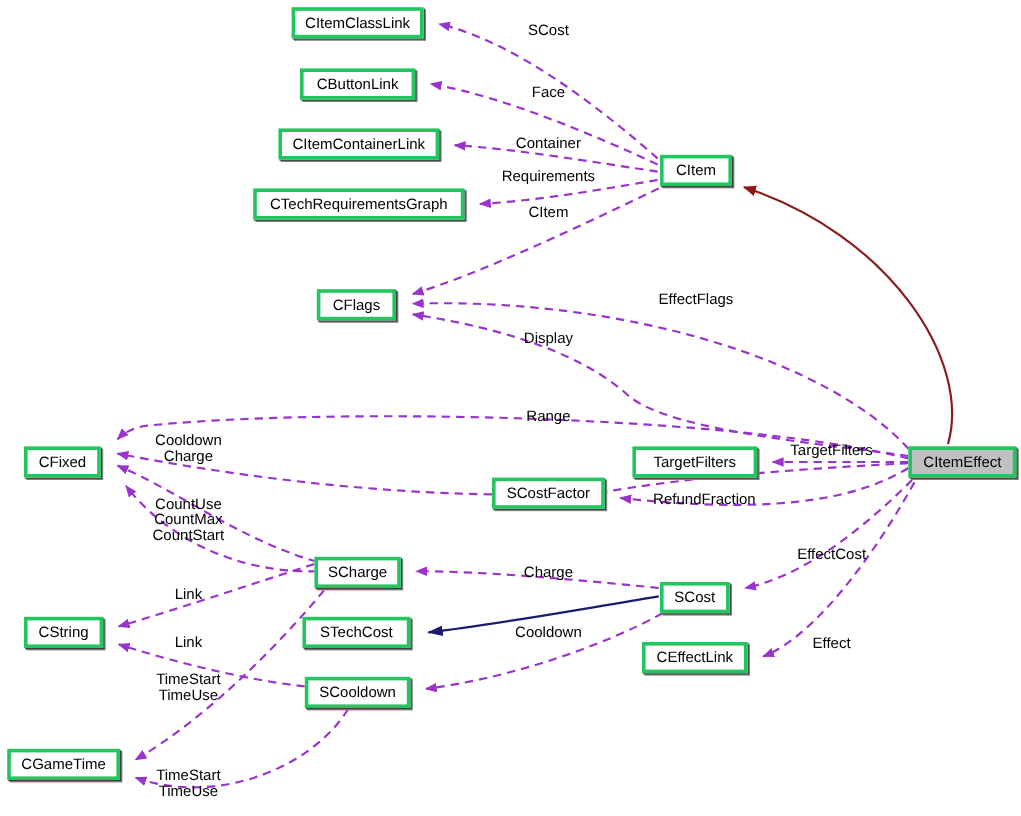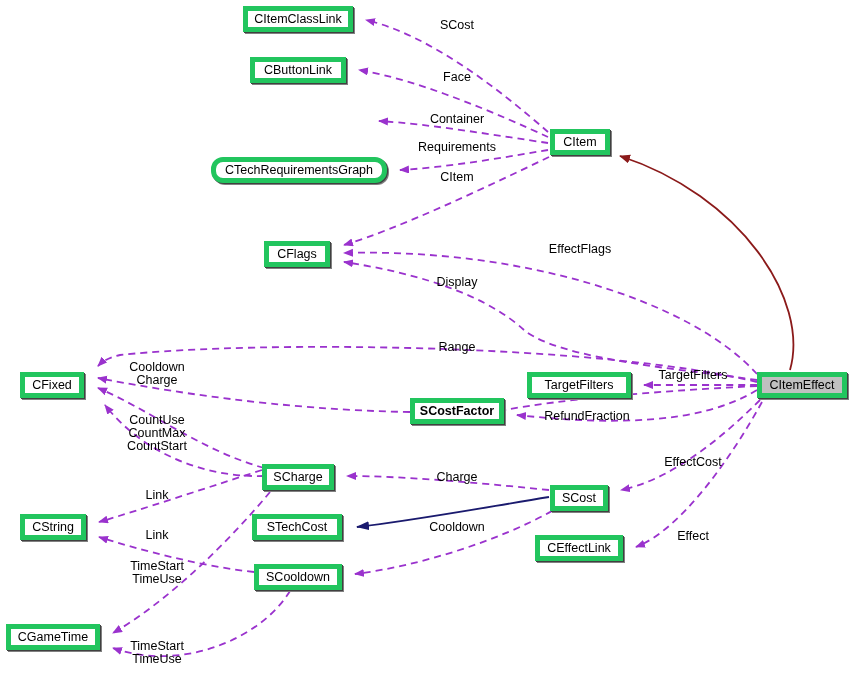--- a/index.html
+++ b/index.html
@@ -3,21 +3,21 @@
 <meta charset="utf-8">
 <style>
   html,body{margin:0;padding:0;background:#ffffff;}
   body{font-family:"Liberation Sans","DejaVu Sans",sans-serif;}
   #diagram{position:relative;width:851px;height:680px;background:#ffffff;overflow:hidden;}
   #edges{position:absolute;left:0;top:0;width:851px;height:680px;}
   .node{
     position:absolute;
     box-sizing:border-box;
     background:#ffffff;
-    border:5px solid #22c55e;
+    border:3px solid #22c55e;
     box-shadow:1px 1px 0 0 #404040, 2px 2px 0 0 #808080;
     display:flex;align-items:center;justify-content:center;
     font-size:12.5px;
     color:#000000;
     white-space:nowrap;
     letter-spacing:0px;
     line-height:1;
   }
   .node.highlight{background:#c0c0c0;}
   .edge-label{
@@ -97,39 +97,42 @@
 
     <path d="M549,497 C470,510 410,521 357,527" fill="none" stroke="#1a1a6e" stroke-width="1.8" marker-end="url(#ah-blue)"></path>
   </svg>
 
   <div class="node" style="left:243px;top:6px;width:110px;height:26px;">
     <span>CItemClassLink</span>
   </div>
   <div class="node" style="left:250px;top:57px;width:96px;height:26px;">
     <span>CButtonLink</span>
   </div>
-  <div class="node" style="left:211px;top:157px;width:176px;height:26px;border-radius:12px;">
+  <div class="node" style="left:232px;top:107px;width:134px;height:26px;">
+    <span>CItemContainerLink</span>
+  </div>
+  <div class="node" style="left:211px;top:157px;width:176px;height:26px;">
     <span>CTechRequirementsGraph</span>
   </div>
   <div class="node" style="left:550px;top:129px;width:60px;height:26px;">
     <span>CItem</span>
   </div>
   <div class="node" style="left:264px;top:241px;width:66px;height:26px;">
     <span>CFlags</span>
   </div>
   <div class="node" style="left:20px;top:372px;width:64px;height:26px;">
     <span>CFixed</span>
   </div>
   <div class="node" style="left:527px;top:372px;width:104px;height:26px;">
     <span>TargetFilters</span>
   </div>
   <div class="node highlight" style="left:757px;top:372px;width:90px;height:26px;">
     <span>CItemEffect</span>
   </div>
-  <div class="node" style="left:410px;top:398px;width:94px;height:26px;font-weight:bold;">
+  <div class="node" style="left:410px;top:398px;width:94px;height:26px;">
     <span>SCostFactor</span>
   </div>
   <div class="node" style="left:262px;top:464px;width:72px;height:26px;">
     <span>SCharge</span>
   </div>
   <div class="node" style="left:550px;top:485px;width:58px;height:26px;">
     <span>SCost</span>
   </div>
   <div class="node" style="left:20px;top:514px;width:66px;height:26px;">
     <span>CString</span>

